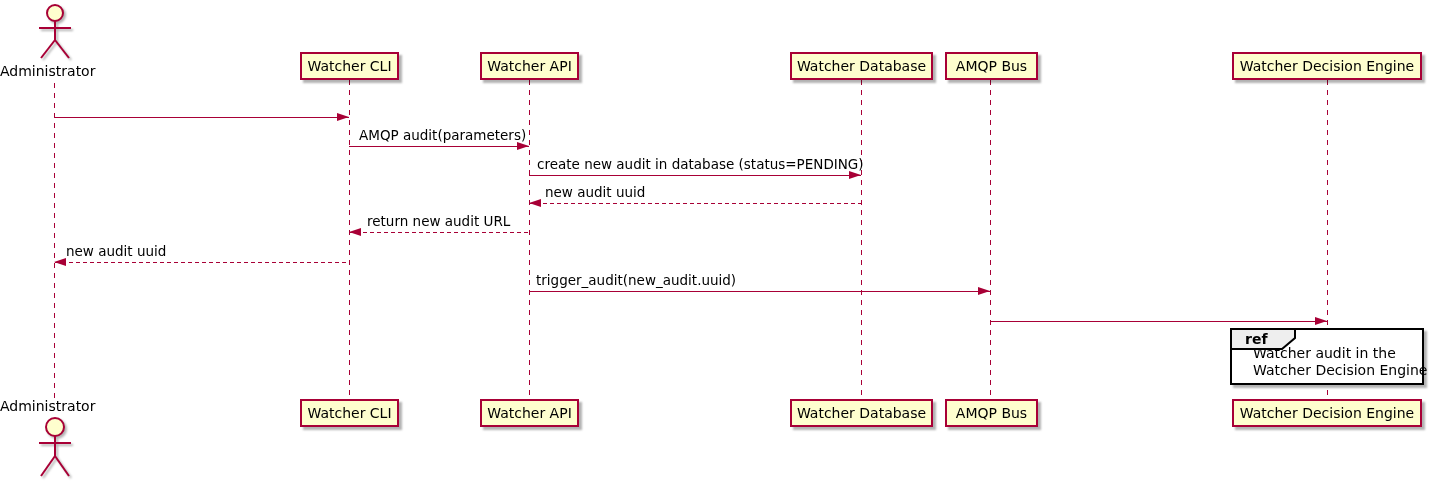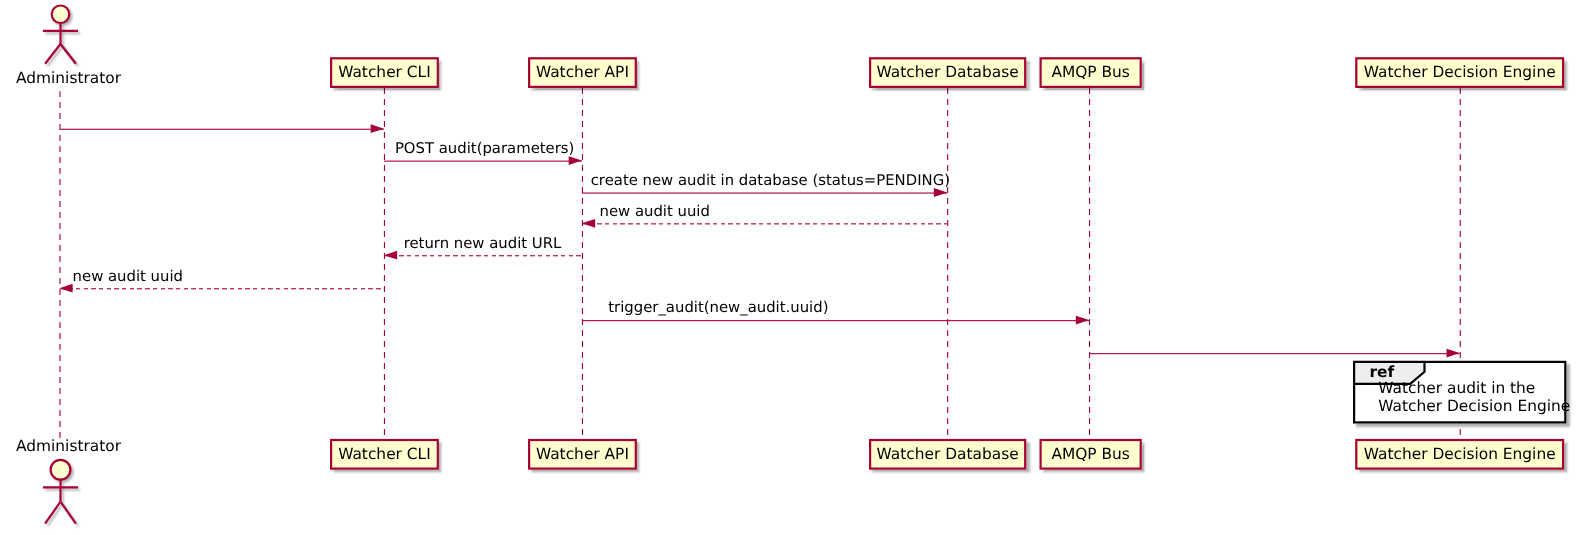--- a/index.html
+++ b/index.html
@@ -25,21 +25,21 @@
   .arrow-r {
     position:absolute; width:0; height:0;
     border-top:4px solid transparent; border-bottom:4px solid transparent;
     border-left:12px solid #A80036;
   }
   .arrow-l {
     position:absolute; width:0; height:0;
     border-top:4px solid transparent; border-bottom:4px solid transparent;
     border-right:12px solid #A80036;
   }
-  .actor-label { position:absolute; left:0; width:110px; text-align:right; font-size:14px; }
+  .actor-label { position:absolute; left:0; width:110px; text-align:left; font-size:14px; }
   .actor-svg { position:absolute; filter:drop-shadow(2px 2px 1px rgba(0,0,0,0.3)); }
   .ref-box {
     position:absolute; left:1230px; top:328px; width:194px; height:57px;
     box-sizing:border-box; background:#FFFFFF; border:2px solid #000000;
     box-shadow:3px 3px 2px rgba(0,0,0,0.3);
   }
   .ref-tab-svg { position:absolute; left:-2px; top:-2px; }
   .ref-tab-text { position:absolute; left:13px; top:1px; font-size:14px; font-weight:bold; }
   .ref-line { position:absolute; left:21px; font-size:14px; white-space:nowrap; }
 </style>
@@ -76,41 +76,41 @@
   <div class="pbox" style="left:945px; top:52px; width:93px;">
     <span>AMQP Bus</span>
   </div>
   <div class="pbox" style="left:1232px; top:52px; width:190px;">
     <span>Watcher Decision Engine</span>
   </div>
 
   <div class="msg-line" style="left:55px; top:117px; width:294px;"></div>
   <div class="arrow-r" style="left:337px; top:113px;"></div>
 
-  <div class="msg-label" style="left:359px; top:127px;">POST audit(parameters)</div>
+  <div class="msg-label" style="left:359px; top:127px;">AMQP audit(parameters)</div>
   <div class="msg-line" style="left:349px; top:146px; width:180px;"></div>
   <div class="arrow-r" style="left:517px; top:142px;"></div>
 
   <div class="msg-label" style="left:537px; top:156px;">create new audit in database (status=PENDING)</div>
   <div class="msg-line" style="left:529px; top:175px; width:332px;"></div>
   <div class="arrow-r" style="left:849px; top:171px;"></div>
 
   <div class="msg-label" style="left:545px; top:184px;">new audit uuid</div>
   <div class="msg-line dashed" style="left:529px; top:203px; width:332px;"></div>
   <div class="arrow-l" style="left:529px; top:199px;"></div>
 
   <div class="msg-label" style="left:367px; top:213px;">return new audit URL</div>
   <div class="msg-line dashed" style="left:349px; top:232px; width:180px;"></div>
   <div class="arrow-l" style="left:349px; top:228px;"></div>
 
   <div class="msg-label" style="left:66px; top:243px;">new audit uuid</div>
   <div class="msg-line dashed" style="left:55px; top:262px; width:294px;"></div>
   <div class="arrow-l" style="left:54px; top:258px;"></div>
 
-  <div class="msg-label" style="left:536px; top:272px;margin-left:17px;">trigger_audit(new_audit.uuid)</div>
+  <div class="msg-label" style="left:536px; top:272px;">trigger_audit(new_audit.uuid)</div>
   <div class="msg-line" style="left:529px; top:291px; width:461px;"></div>
   <div class="arrow-r" style="left:978px; top:287px;"></div>
 
   <div class="msg-line" style="left:990px; top:321px; width:337px;"></div>
   <div class="arrow-r" style="left:1315px; top:317px;"></div>
 
   <div class="ref-box">
     <svg class="ref-tab-svg" width="72" height="24" viewBox="0 0 72 24">
       <path d="M1,1 L65,1 L65,10 L52,21 L1,21 Z" fill="#EEEEEE" stroke="#000000" stroke-width="2"></path>
     </svg>

